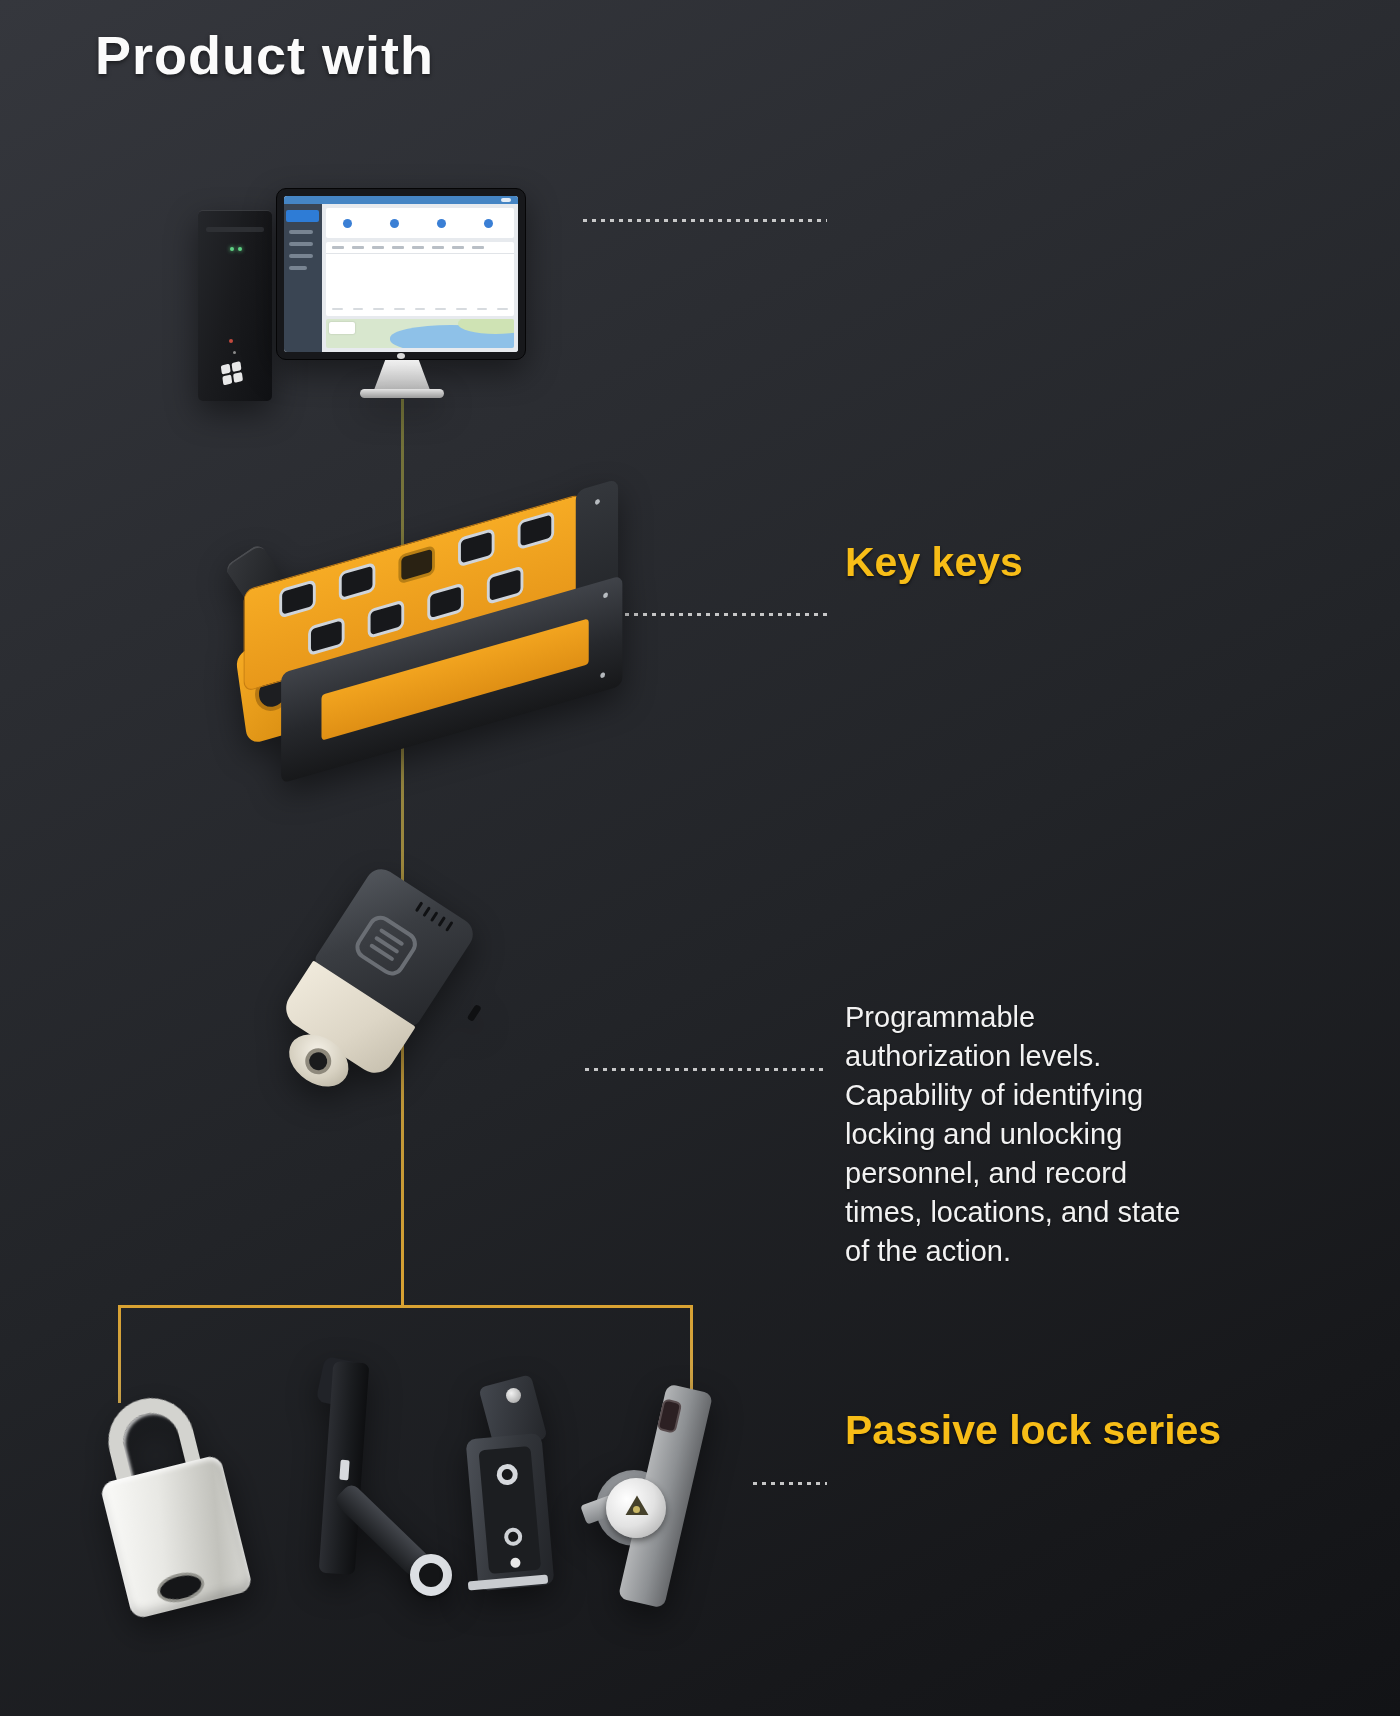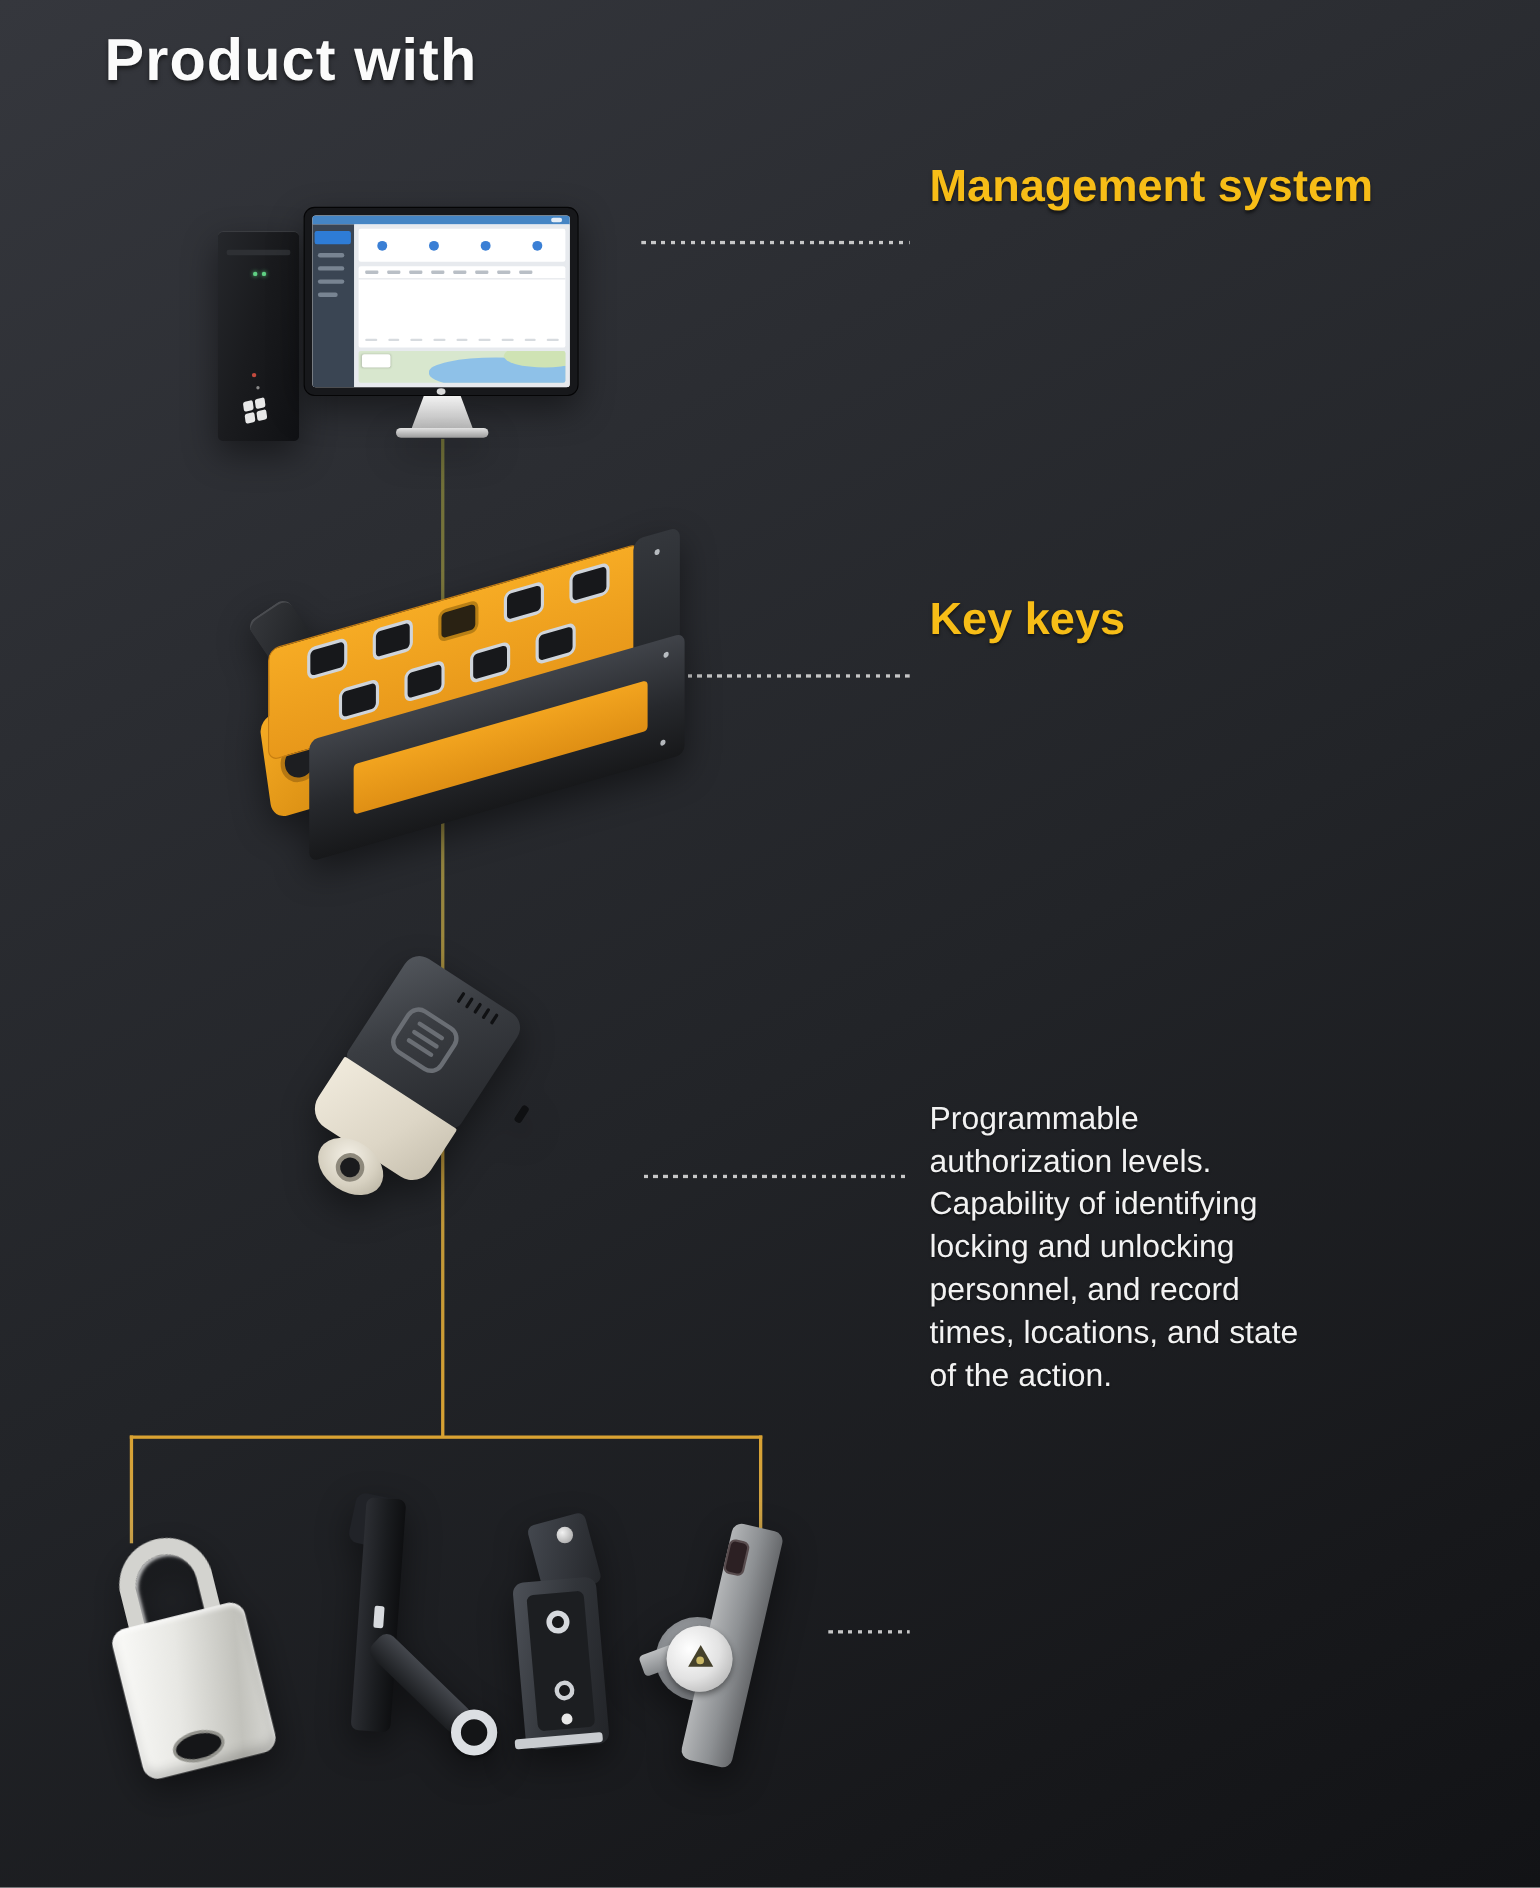--- a/index.html
+++ b/index.html
@@ -354,28 +354,28 @@
   <div class="abs l4-tab"></div>
   <div class="abs l4-bar"></div>
   <div class="abs l4-slot"></div>
   <div class="abs l4-disc">
     <div class="abs l4-badge"></div>
     <div class="abs l4-badge-dot"></div>
   </div>
 </div>
 
 <div class="abs section s1">
-  <div class="sec-heading">Management system</div>
 </div>
 <div class="abs section s2">
   <div class="sec-heading">Key keys</div>
 </div>
 <div class="abs section s3">
   <div class="sec-body">Programmable
 authorization levels.
 Capability of identifying
 locking and unlocking
 personnel, and record
 times, locations, and state
 of the action.</div>
 </div>
 <div class="abs section s4">
+  <div class="sec-heading">Passive lock series</div>
 </div>
 
 </body></html>

